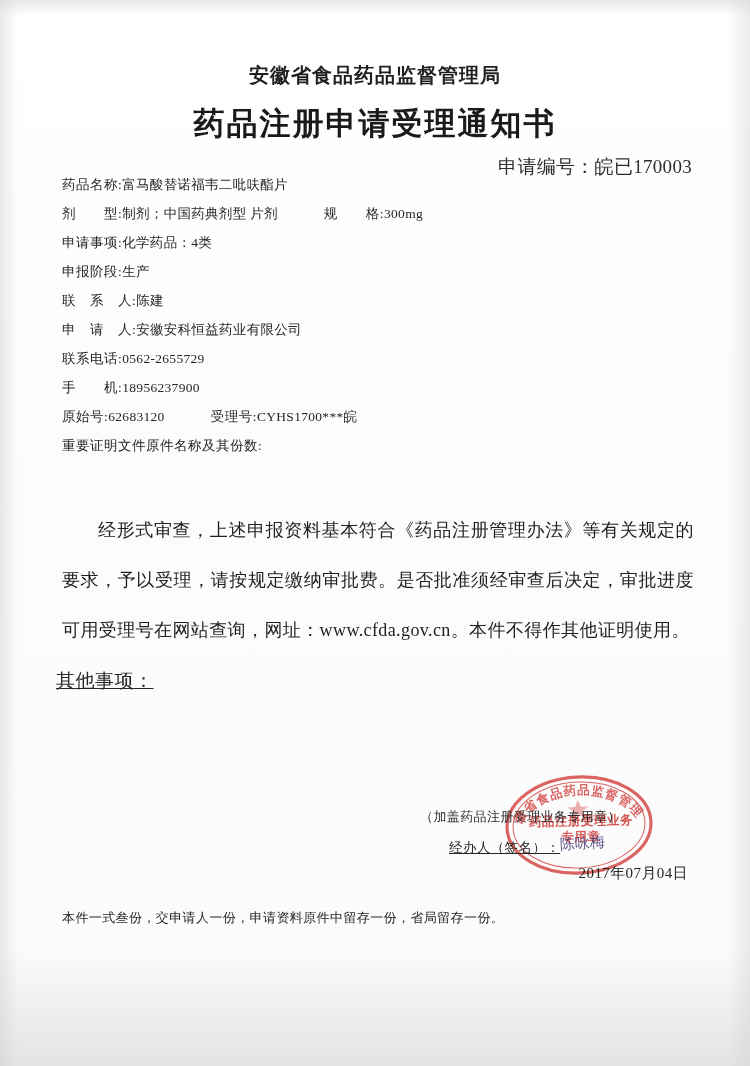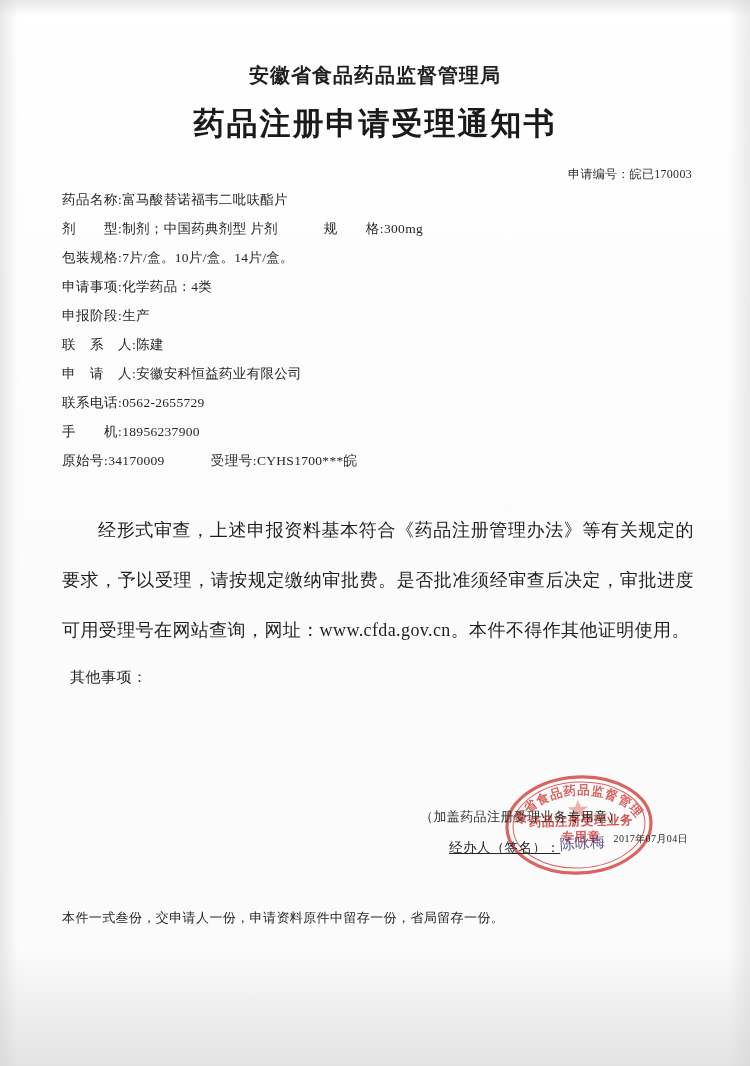--- a/index.html
+++ b/index.html
@@ -54,37 +54,37 @@
     text-align: center;
     font-size: 31px;
     font-weight: bold;
     letter-spacing: 2px;
     font-family: "DejaVu Sans", "Liberation Sans", sans-serif;
     color: #1a1a1a;
   }
   .apply-no {
     position: absolute;
     right: 58px;
-    top: 166px;
-    font-size: 12px;
+    top: 154px;
+    font-size: 19px;
     letter-spacing: 0.3px;
     color: #2d2d2d;
   }
   .fields {
     position: absolute;
     left: 62px;
     top: 178px;
     width: 630px;
     font-size: 13.5px;
     line-height: 1.05;
   }
   .field-row {
     height: 29px;
     display: flex;
-    align-items: flex-end;
+    align-items: flex-start;
     white-space: nowrap;
     color: #262626;
   }
   .field-label {
     display: inline-block;
     letter-spacing: 0.5px;
   }
   .field-value {
     display: inline-block;
     letter-spacing: 0.3px;
@@ -98,25 +98,26 @@
     width: 632px;
     font-size: 18px;
     line-height: 50px;
     text-indent: 36px;
     text-align: justify;
     color: #1f1f1f;
     letter-spacing: 0.4px;
   }
   .other-matters {
     position: absolute;
-    left: 70px;
+    left: 56px;
     top: 668px;
-    font-size: 15px;
+    font-size: 19px;
     color: #262626;
     letter-spacing: 0.5px;
+    text-decoration: underline;
   }
   .seal-note {
     position: absolute;
     left: 420px;
     top: 808px;
     font-size: 13px;
     color: #2b2b2b;
     letter-spacing: 0.4px;
     font-family: Liberation Mono, monospace;
   }
@@ -135,22 +136,22 @@
     top: 834px;
     font-size: 15px;
     color: #4a3a74;
     font-family: "DejaVu Serif", serif;
     transform: rotate(-4deg);
     opacity: 0.85;
   }
   .date-line {
     position: absolute;
     right: 62px;
-    top: 832px;
-    font-size: 10px;
+    top: 864px;
+    font-size: 15px;
     color: #262626;
     letter-spacing: 0.4px;
   }
   .footer-note {
     position: absolute;
     left: 62px;
     top: 893px;
     font-size: 13px;
     color: #262626;
     letter-spacing: 0.4px;
@@ -241,24 +242,20 @@
       </div>
 
       <div class="field-row">
         <span class="field-label">剂　　型:</span>
         <span class="field-value">制剂；中国药典剂型 片剂</span>
         <span class="gap-lg"></span>
         <span class="field-label">规　　格:</span>
         <span class="field-value">300mg</span>
       </div>
 
-      <div class="field-row">
-        <span class="field-label">包装规格:</span>
-        <span class="field-value">7片/盒。10片/盒。14片/盒。</span>
-      </div>
 
       <div class="field-row">
         <span class="field-label">申请事项:</span>
         <span class="field-value">化学药品：4类</span>
       </div>
 
       <div class="field-row">
         <span class="field-label">申报阶段:</span>
         <span class="field-value">生产</span>
       </div>
@@ -278,26 +275,30 @@
         <span class="field-value">0562-2655729</span>
       </div>
 
       <div class="field-row">
         <span class="field-label">手　　机:</span>
         <span class="field-value">18956237900</span>
       </div>
 
       <div class="field-row">
         <span class="field-label">原始号:</span>
-        <span class="field-value">34170009</span>
+        <span class="field-value">62683120</span>
         <span class="gap-lg"></span>
         <span class="field-label">受理号:</span>
         <span class="field-value">CYHS1700***皖</span>
       </div>
 
+      <div class="field-row">
+        <span class="field-label">重要证明文件原件名称及其份数:</span>
+        <span class="field-value"></span>
+      </div>
 
     </div>
 
     <div class="body-para">经形式审查，上述申报资料基本符合《药品注册管理办法》等有关规定的要求，予以受理，请按规定缴纳审批费。是否批准须经审查后决定，审批进度可用受理号在网站查询，网址：www.cfda.gov.cn。本件不得作其他证明使用。</div>
 
     <div class="other-matters">其他事项：</div>
 
     <div class="seal">
       <svg width="162" height="110" viewBox="0 0 162 110" xmlns="http://www.w3.org/2000/svg">
         <g opacity="0.78" transform="rotate(-3 81 55)">

